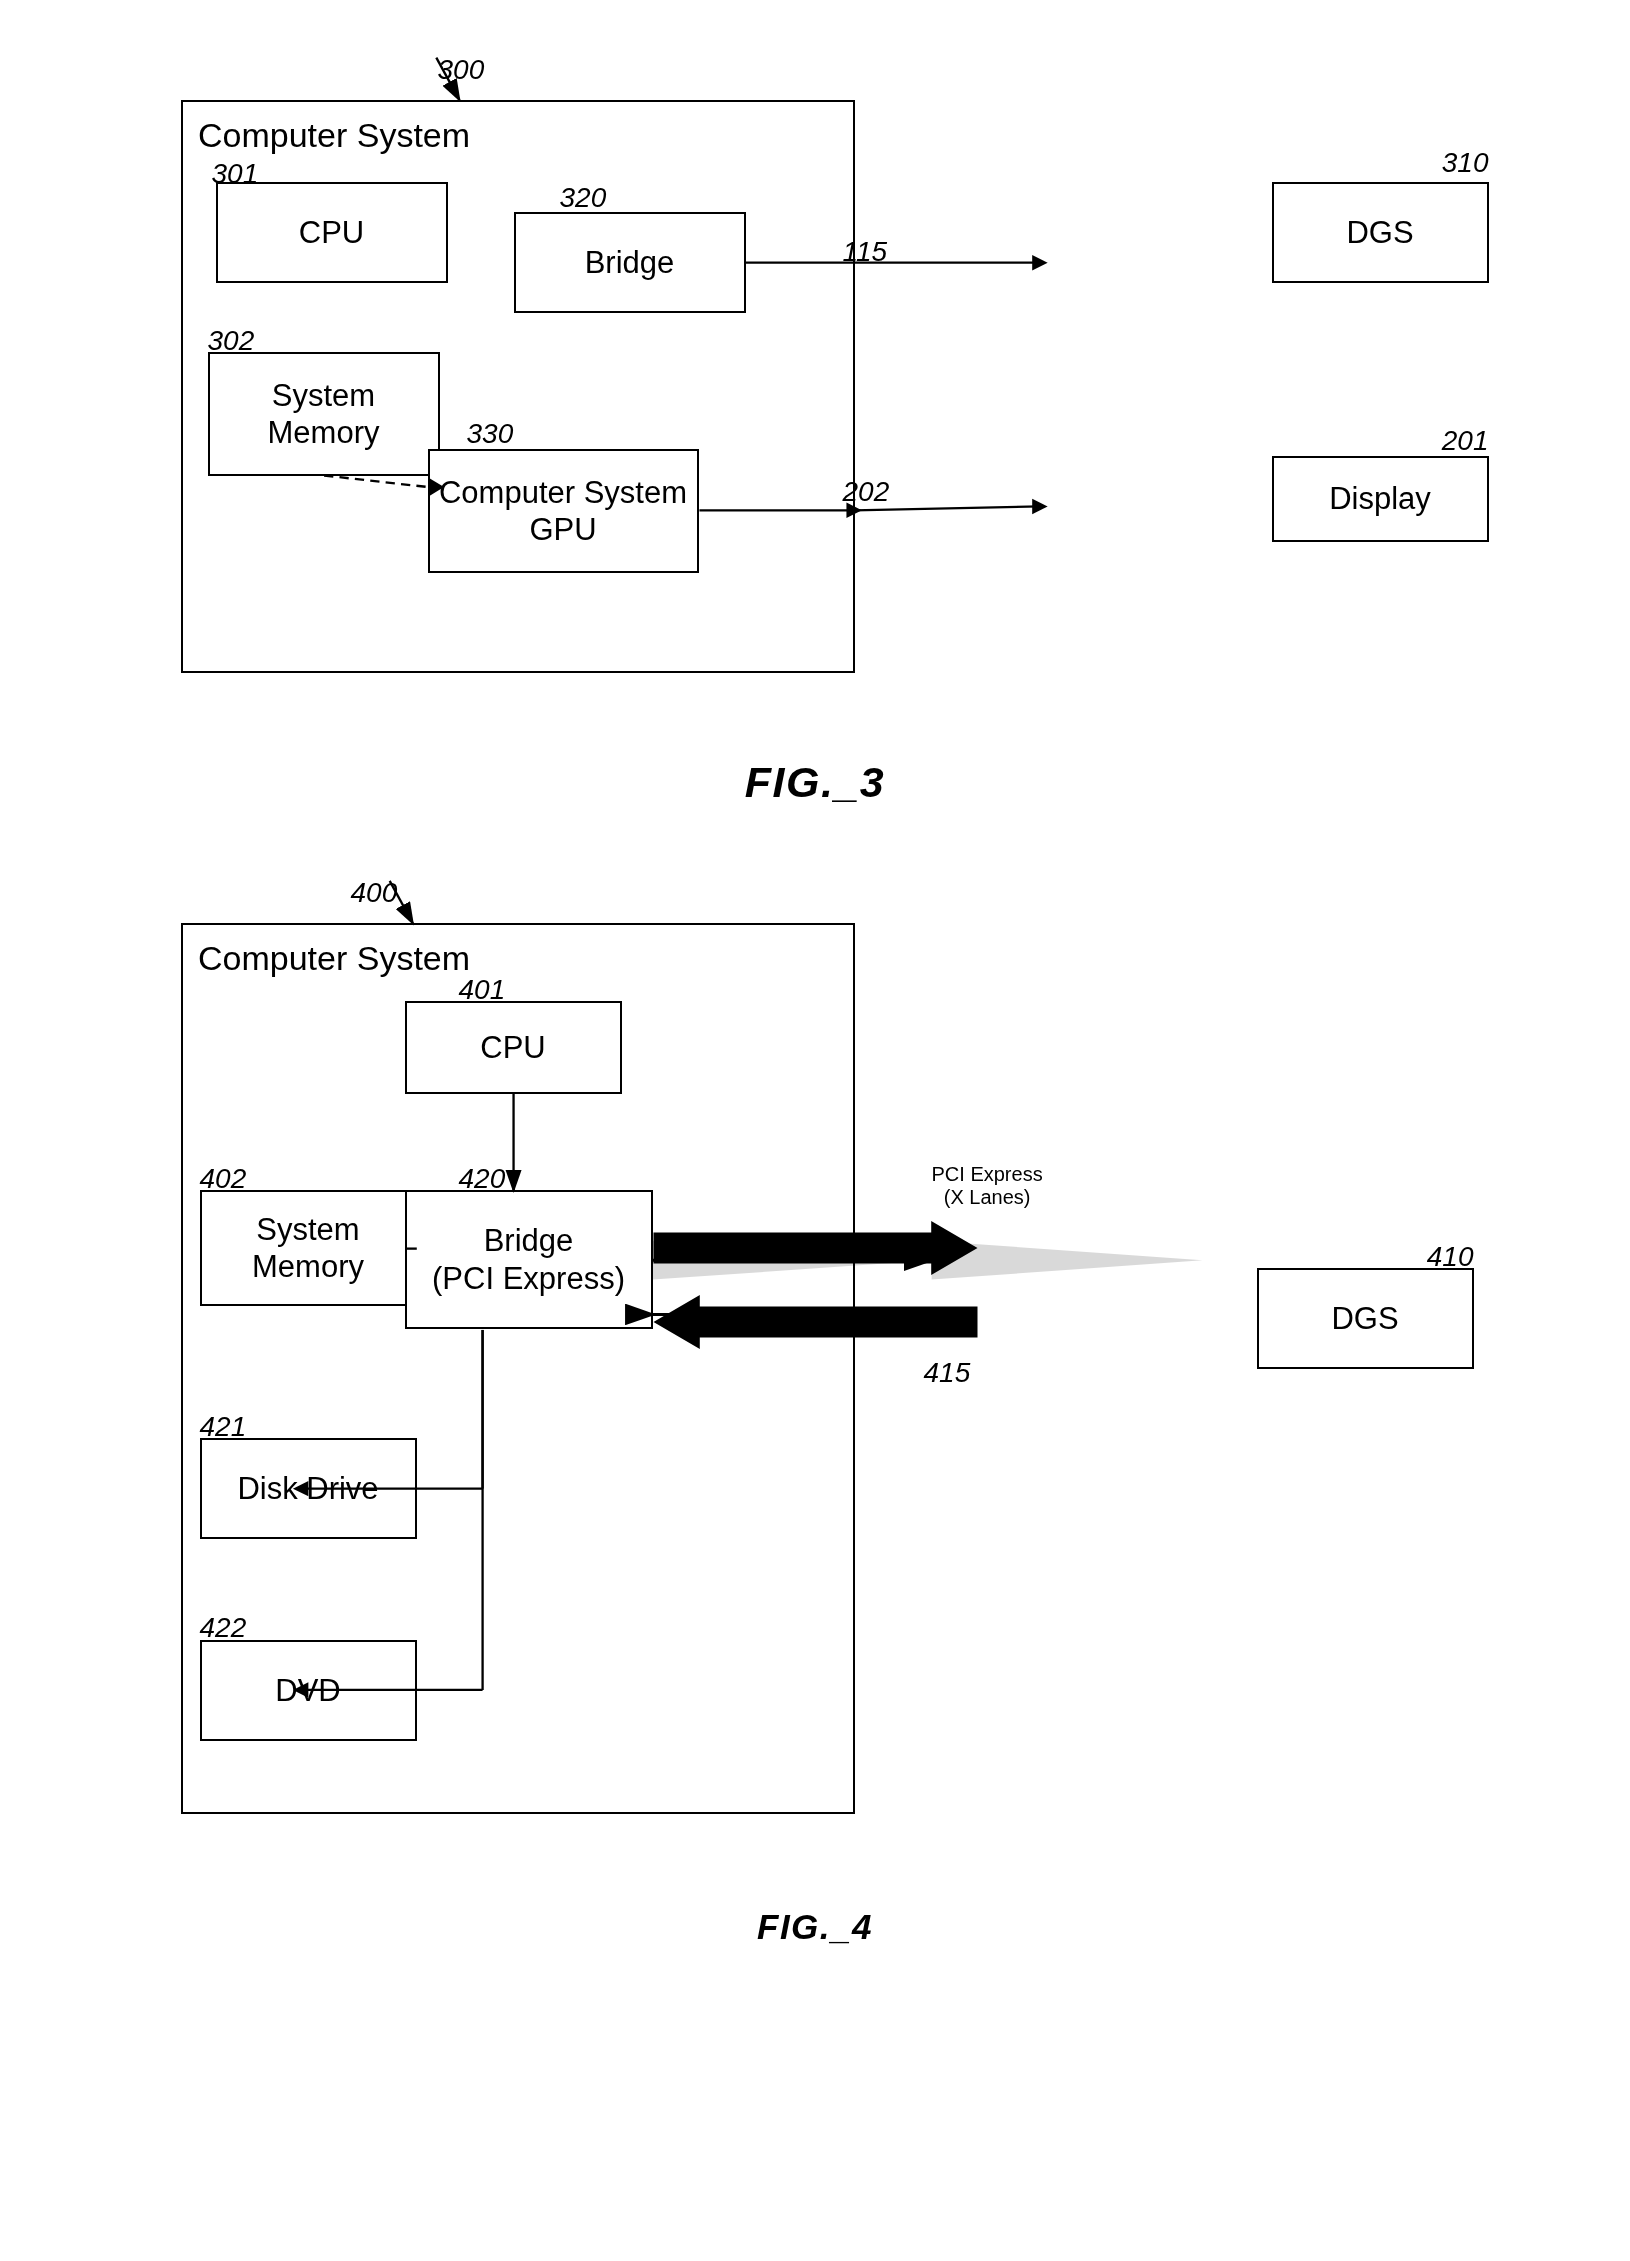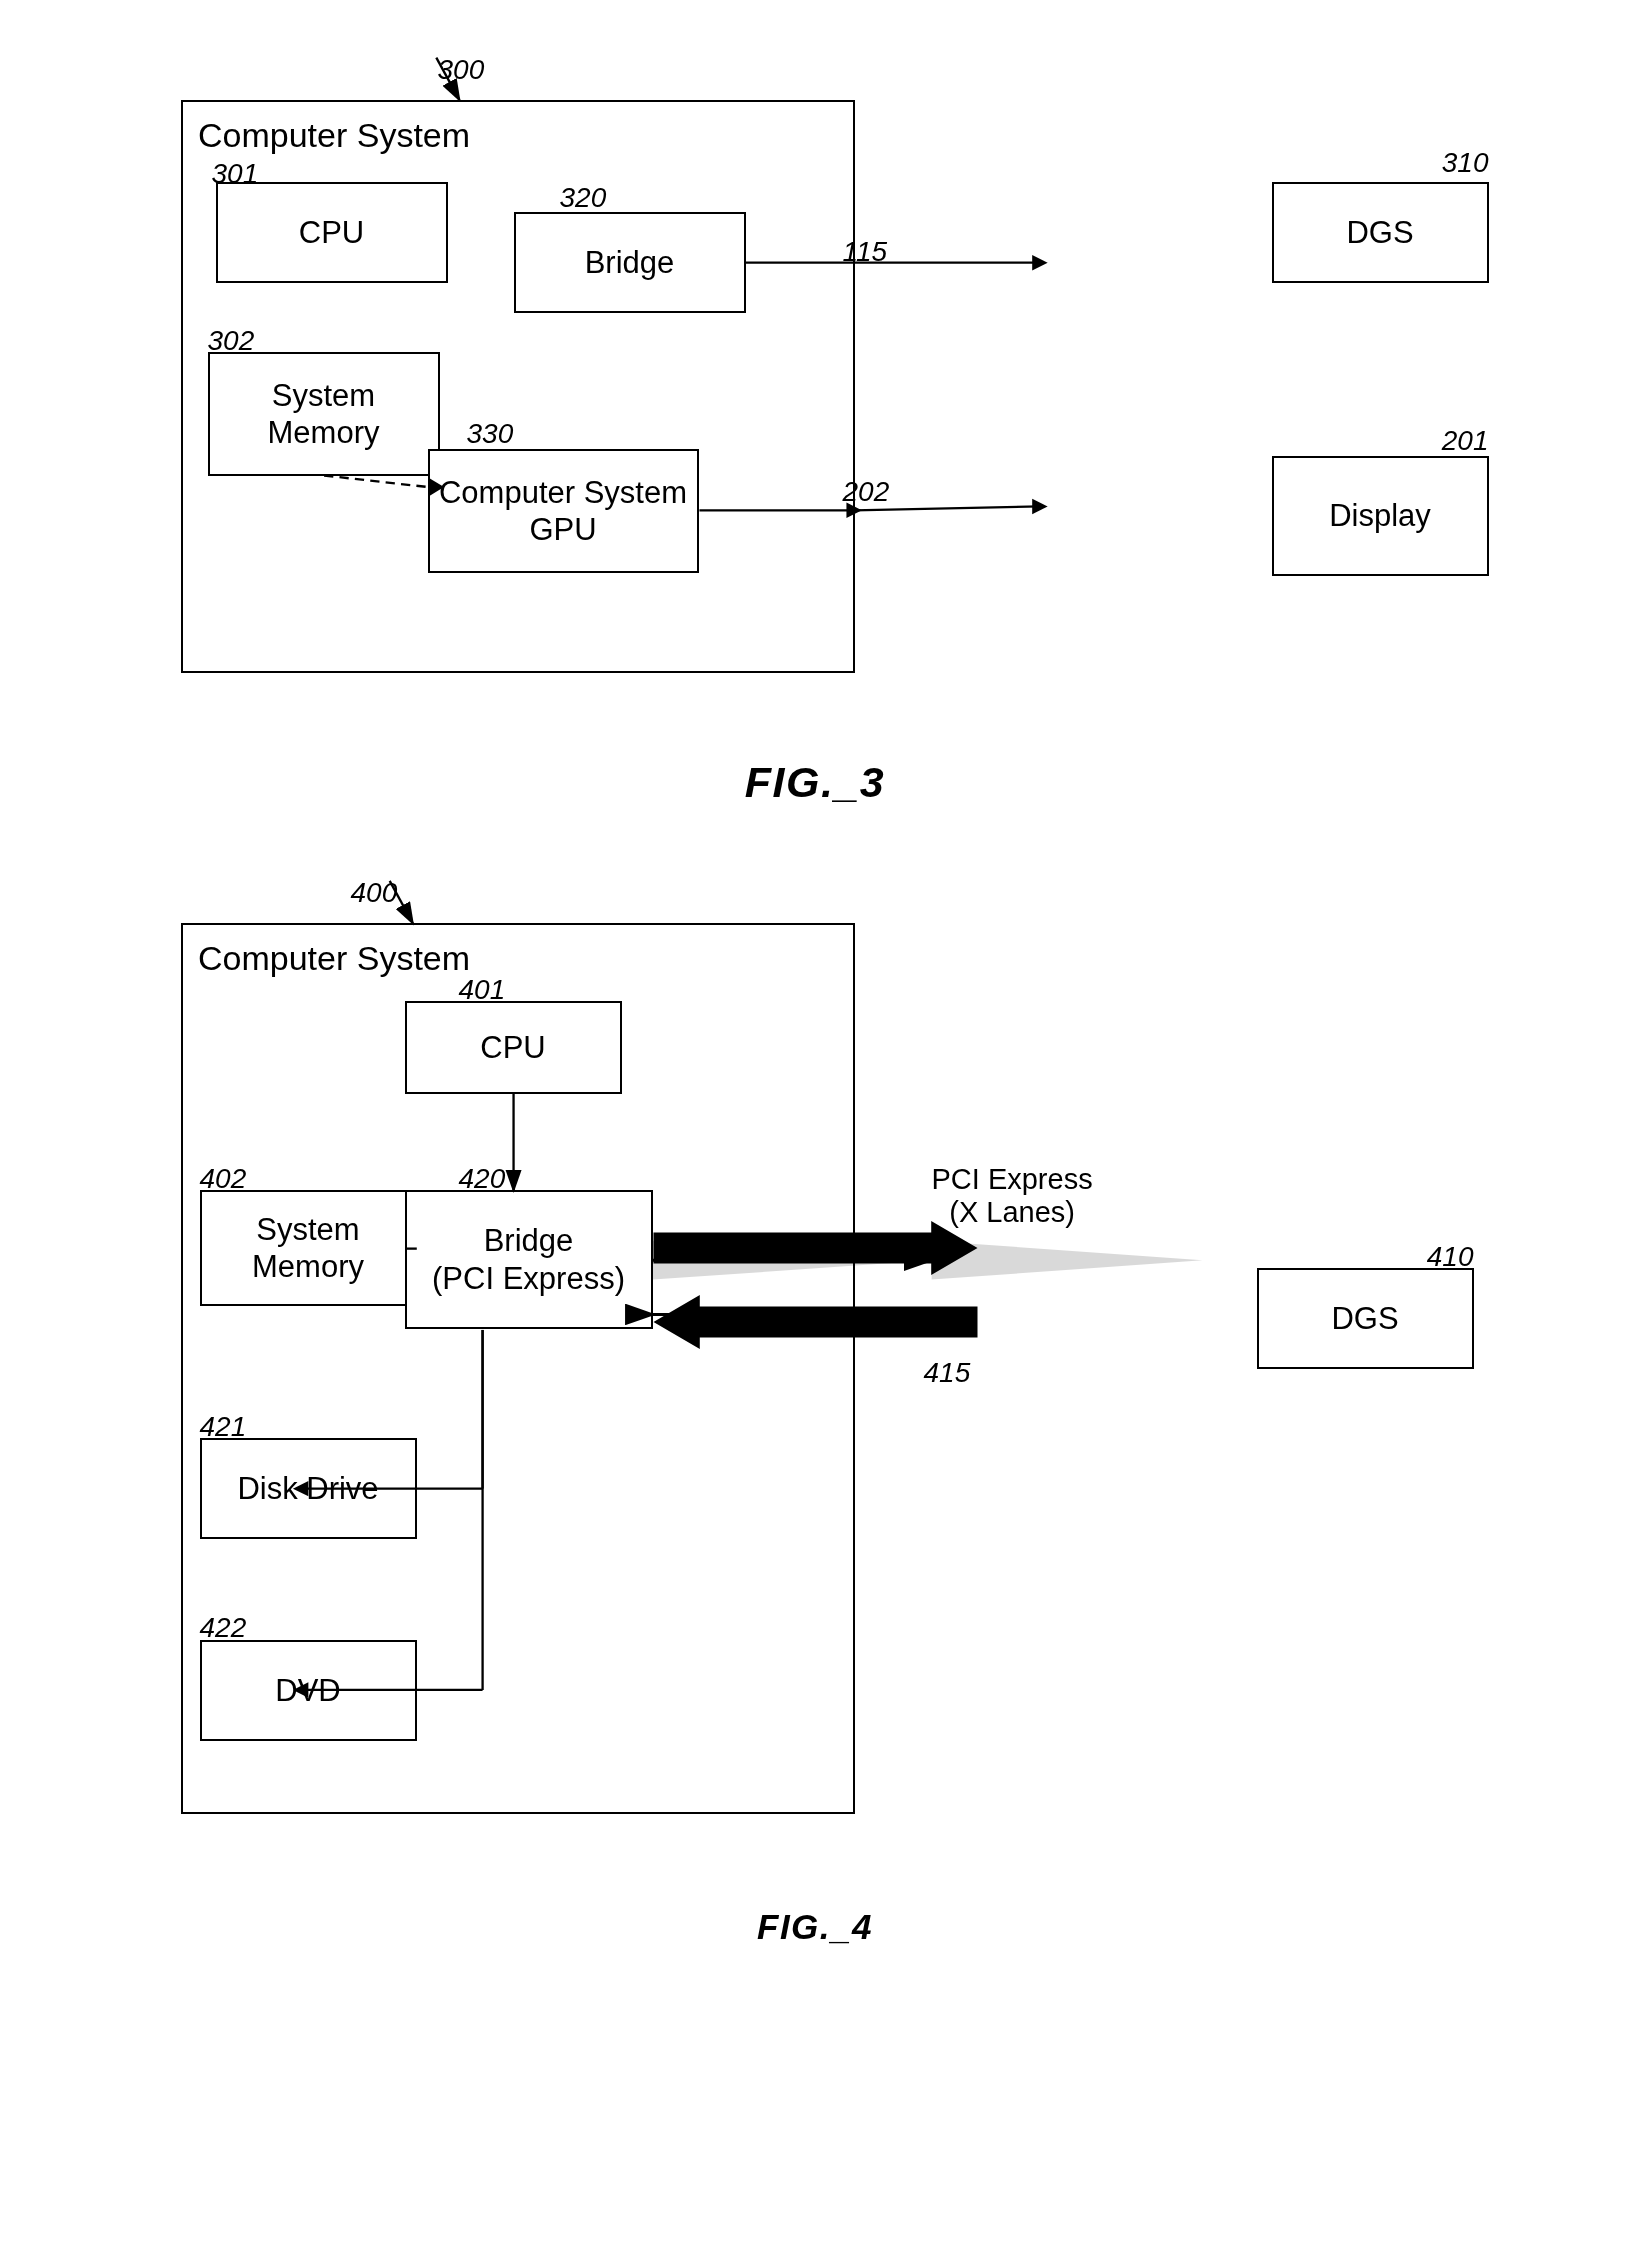--- a/index.html
+++ b/index.html
@@ -128,21 +128,21 @@
         <span style="white-space:pre-line;">Computer System
 GPU</span>
       </div>
 
       <div class="ref-label" style="top:101px; right:62px;">310</div>
       <div class="box" style="top:136px; right:62px; width:217px; height:101px;">
         <span>DGS</span>
       </div>
 
       <div class="ref-label" style="top:379px; right:62px;">201</div>
-      <div class="box" style="top:410px; right:62px; width:217px; height:120px;">
+      <div class="box" style="top:410px; right:62px; width:217px; height:86px;">
         <span>Display</span>
       </div>
 
       <svg class="svg-overlay" viewBox="0 0 1900 880" width="1471" height="681">
 
         <path d="M 460 15 L 490 70" stroke="#000" stroke-width="3" fill="none" marker-end="url(#arrowhead3)"></path>
 
         <line x1="315" y1="555" x2="450" y2="570" stroke="#000" stroke-width="3" stroke-dasharray="12,8"></line>
         <polygon points="450,558 450,582 470,570" fill="#000"></polygon>
 
@@ -207,21 +207,21 @@
       <div class="ref-label" style="top:743px; left:120px;">422</div>
       <div class="box" style="top:771px; left:120px; width:217px; height:101px;">
         <span>DVD</span>
       </div>
 
       <div class="ref-label" style="top:372px; right:77px;">410</div>
       <div class="box" style="top:399px; right:77px; width:217px; height:101px;">
         <span>DGS</span>
       </div>
 
-      <div style="position:absolute; top:294px; left:852px; font-size:29px; text-align:center; white-space:pre-line;">PCI Express
+      <div style="position:absolute; top:294px; left:852px; font-size:20px; text-align:center; white-space:pre-line;">PCI Express
 (X Lanes)</div>
 
       <div class="ref-label" style="top:488px; left:844px;">415</div>
 
       <svg class="svg-overlay" viewBox="0 0 1900 1300" width="1471" height="1007">
         <defs>
           <marker id="arrowhead4r" markerWidth="10" markerHeight="7" refX="9" refY="3.5" orient="auto">
             <polygon points="0 0, 10 3.5, 0 7" fill="#000"></polygon>
           </marker>
           <marker id="arrowhead4l" markerWidth="10" markerHeight="7" refX="1" refY="3.5" orient="auto">

